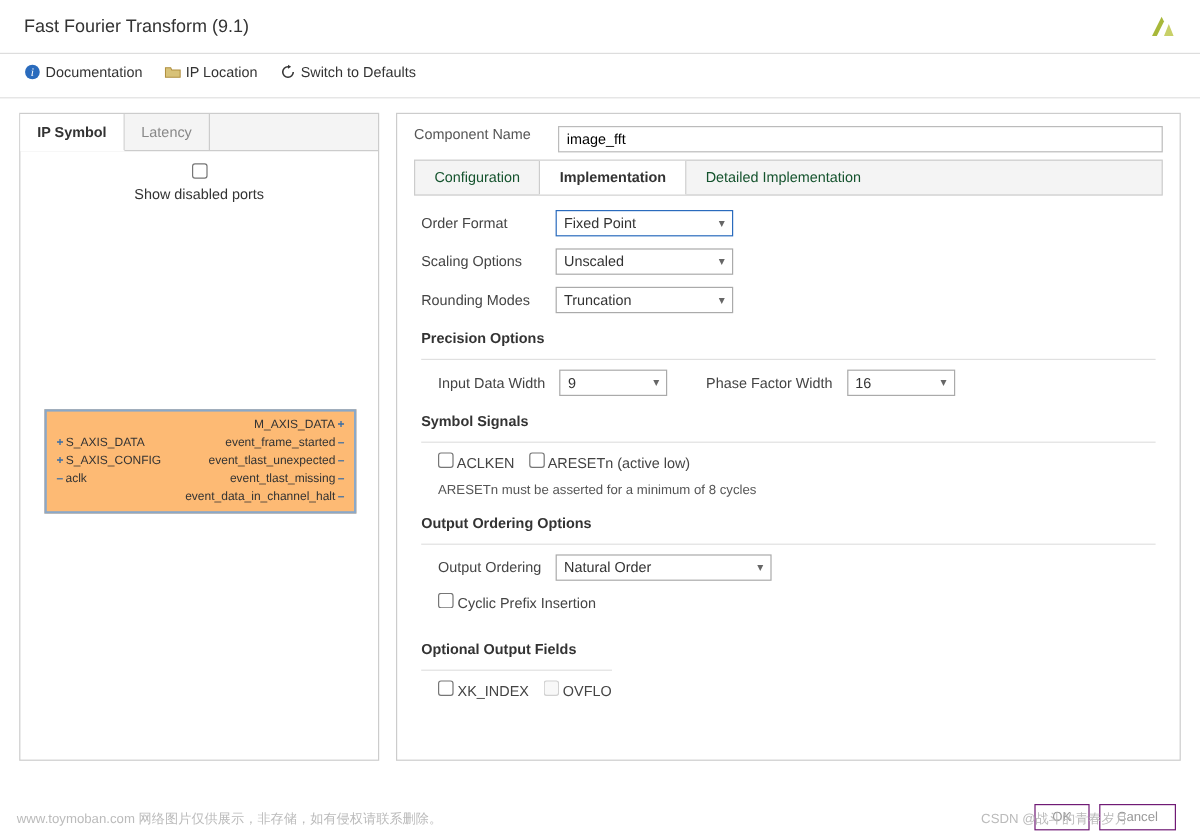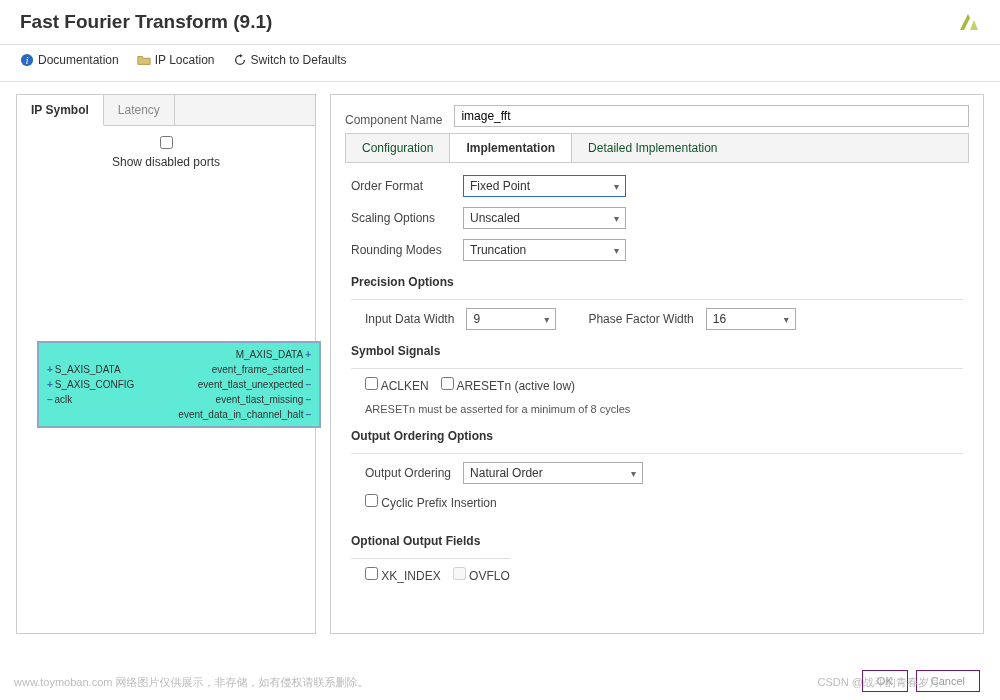--- a/index.html
+++ b/index.html
@@ -1,47 +1,47 @@
 <!DOCTYPE html>
 <html><head>
   <meta charset="utf-8">
   <style>
     * { box-sizing: border-box; margin: 0; padding: 0; }
     body { font-family: Arial, sans-serif; font-size: 12px; color: #333; background: #fff; width: 1000px; height: 700px; overflow: hidden; position: relative; }
     .header { display: flex; justify-content: space-between; align-items: center; padding: 10px 20px; border-bottom: 1px solid #ddd; }
-    .header h1 { font-size: 19px; font-weight: bold; }
+    .header h1 { font-size: 15px; font-weight: normal; }
     .logo { width: 24px; height: 24px; }
     .toolbar { display: flex; gap: 18px; padding: 8px 20px 14px; border-bottom: 1px solid #e0e0e0; }
     .tb-item { display: flex; align-items: center; gap: 4px; color: #333; cursor: pointer; }
     .tb-item .ico { width: 14px; height: 14px; display: inline-flex; align-items: center; justify-content: center; }
     .main { display: flex; padding: 12px 16px; gap: 14px; }
     .left-panel { width: 300px; border: 1px solid #ccc; background: #fff; display: flex; flex-direction: column; min-height: 540px; }
     .right-panel { flex: 1; border: 1px solid #ccc; background: #fff; min-height: 540px; padding: 0; }
     .tabs { display: flex; border-bottom: 1px solid #ccc; background: #f4f4f4; }
     .tab { padding: 8px 14px; color: #888; cursor: pointer; border-right: 1px solid #ccc; background: #f4f4f4; }
     .tab.active { background: #fff; color: #333; font-weight: bold; border-bottom: 1px solid #fff; margin-bottom: -1px; }
     .left-body { padding: 10px; flex: 1; position: relative; }
     .check-row { display: flex; align-items: center; gap: 6px; margin-bottom: 6px; flex-direction: column; }
     .check-row input { width: 13px; height: 13px; }
-    .ip-block { position: absolute; top: 215px; left: 20px; width: 284px; border: 2px solid #8aa8c8; background: #5eead4; padding: 4px 6px; font-size: 10px; }
+    .ip-block { position: absolute; top: 215px; left: 20px; width: 260px; border: 2px solid #8aa8c8; background: #fdba74; padding: 4px 6px; font-size: 10px; }
     .ip-block .row { display: flex; justify-content: space-between; align-items: center; line-height: 15px; }
     .ip-block .port-l { text-align: left; }
     .ip-block .port-r { text-align: right; }
     .plus { color: #3b6ea5; font-weight: bold; margin: 0 2px; }
     .dash { color: #3b6ea5; font-weight: bold; margin: 0 2px; }
-    .comp-row { display: flex; align-items: flex-end; gap: 12px; padding: 10px 14px 6px; }
+    .comp-row { display: flex; align-items: flex-start; gap: 23px; padding: 10px 14px 6px; }
     .comp-row label { color: #555; }
     .comp-row input { flex: 1; border: 1px solid #bbb; padding: 3px 6px; font-size: 12px; }
     .inner-tabs { display: flex; border: 1px solid #ccc; margin: 0 14px; background: #f4f4f4; }
     .inner-tab { padding: 7px 16px; color: #14532d; cursor: pointer; }
     .inner-tab.active { background: #fff; color: #333; font-weight: bold; border-left: 1px solid #ccc; border-right: 1px solid #ccc; }
     .form-area { padding: 12px 20px; }
     .form-row { display: flex; align-items: center; gap: 12px; margin-bottom: 10px; }
     .form-row label { width: 100px; color: #444; }
-    .select { border: 1px solid #aaa; padding: 3px 6px; width: 163px; display: flex; justify-content: space-between; align-items: center; background: #fff; cursor: pointer; }
+    .select { border: 1px solid #aaa; padding: 3px 6px; width: 148px; display: flex; justify-content: space-between; align-items: center; background: #fff; cursor: pointer; }
     .select.hl { border: 1px solid #2a6bbd; }
     .chev { font-size: 10px; color: #666; }
     .section-title { font-weight: bold; margin: 14px 0 10px; color: #333; }
     .indent { margin-left: 14px; }
     .small-sel { width: 90px; }
     .note { color: #555; margin: 8px 0 6px 14px; font-size: 11px; }
     .two-col { display: flex; gap: 60px; }
     .radio-row { display: flex; align-items: center; gap: 16px; margin-left: 14px; }
     .radio-row label { display: flex; align-items: center; gap: 5px; }
     .disabled { color: #aaa; }

